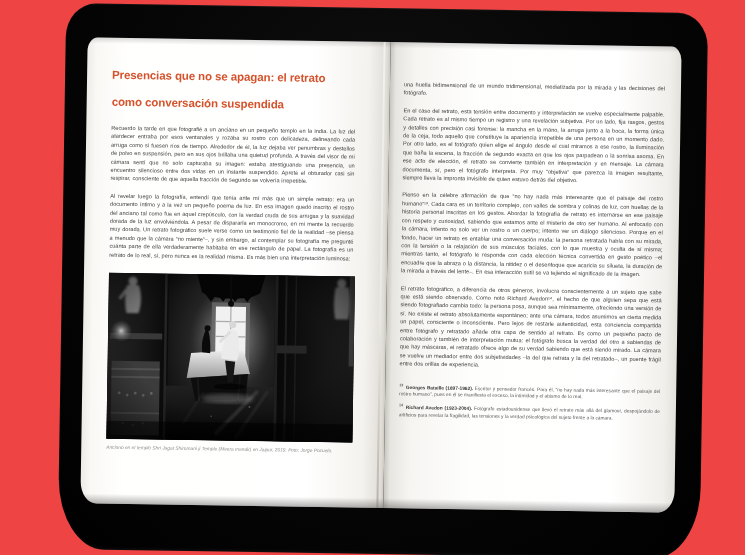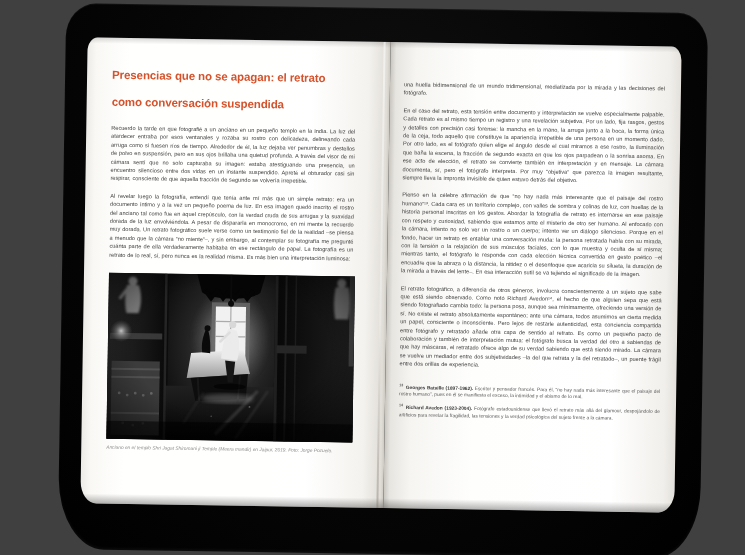--- a/index.html
+++ b/index.html
@@ -1,21 +1,21 @@
 <!DOCTYPE html>
 <html><head>
 <meta charset="utf-8">
 <style>
   html,body{margin:0;padding:0;}
   body{
     width:745px;height:555px;overflow:hidden;background:#000;
     font-family:"Liberation Sans","DejaVu Sans",sans-serif;
     position:relative;
   }
-  .stage{position:absolute;inset:0;background:#404040;}
+  .stage{position:absolute;inset:0;background:#ef4444;}
   .book{
     position:absolute;left:84px;top:42px;width:594px;height:466px;
     transform:rotate(0.9deg);transform-origin:50% 50%;
   }
   .cover{
     position:absolute;left:-22px;top:-34px;right:-26px;bottom:-46px;
     background:radial-gradient(ellipse at 50% 30%, #101010 0%, #060606 55%, #000 100%);
     border-radius:30px 30px 46px 46px / 34px 34px 72px 72px;
     box-shadow:inset 0 1px 1px rgba(255,255,255,0.06), inset 0 -2px 3px rgba(255,255,255,0.045);
   }

